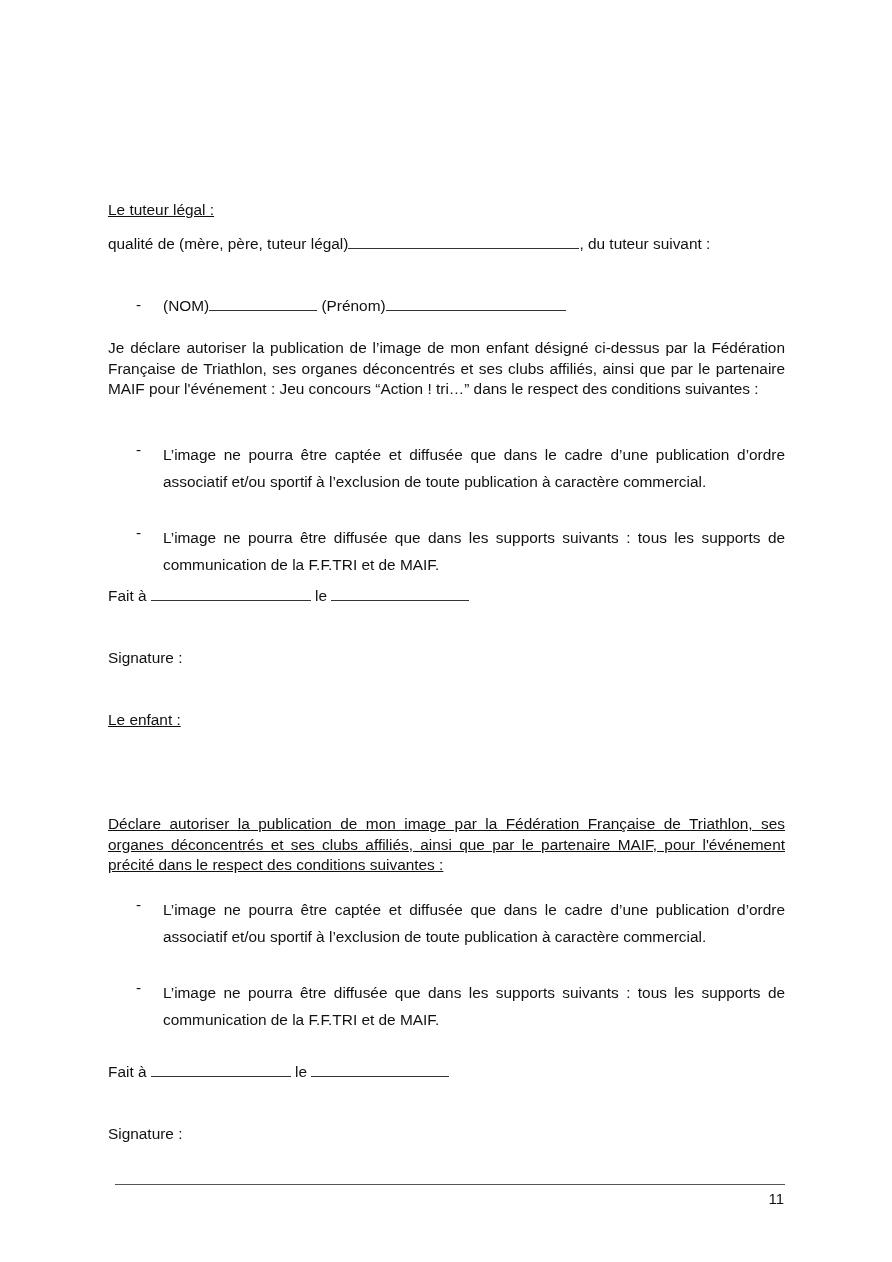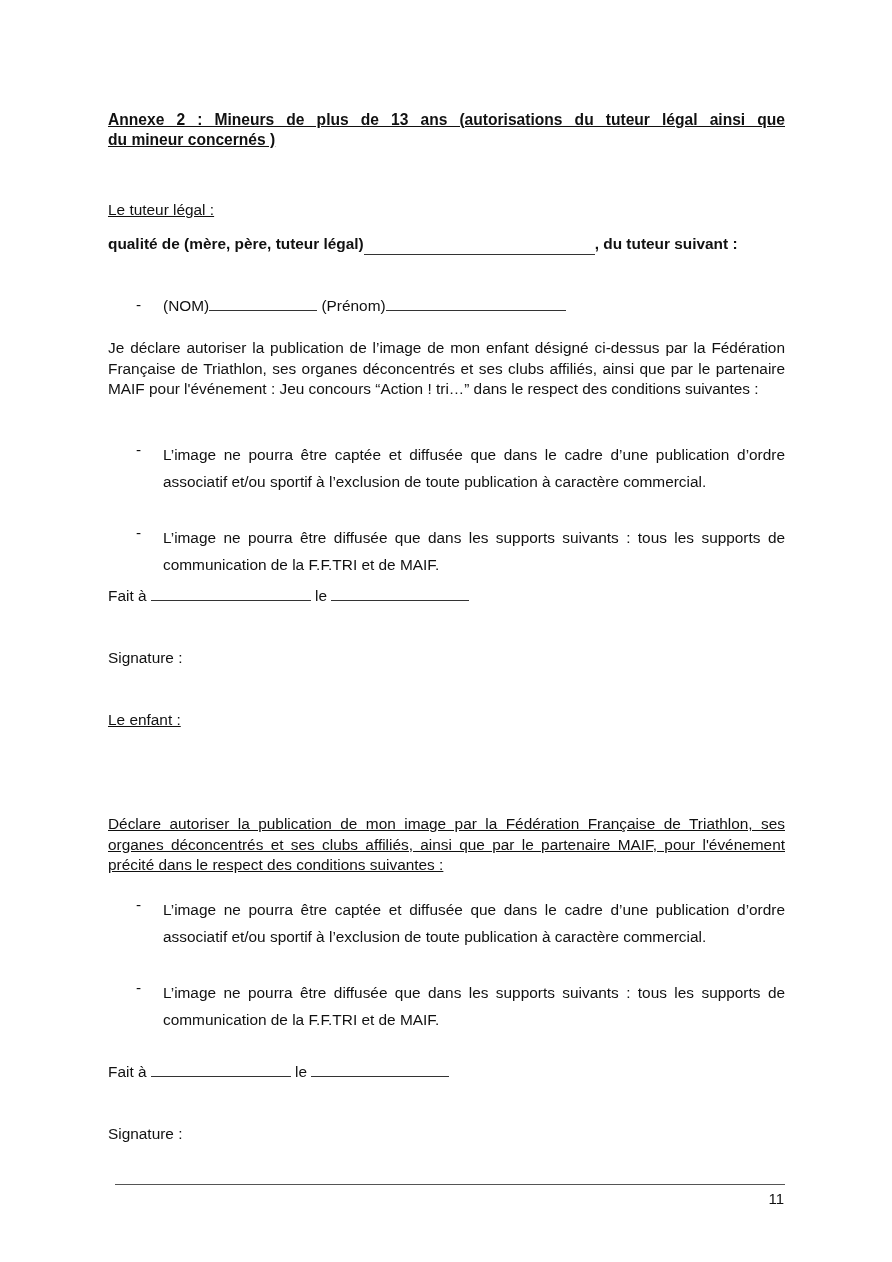--- a/index.html
+++ b/index.html
@@ -15,29 +15,25 @@
   .bullet { position: absolute; left: 136px; }
   .bullet-text { position: absolute; left: 163px; width: 622px; line-height: 27px; text-align: justify; }
   .footer-rule { position: absolute; left: 115px; top: 1184px; width: 670px; border-top: 1.3px solid #555; }
   .page-num { position: absolute; right: 108px; top: 1190px; font-size: 15px; text-align: right; }
 </style>
 </head>
 <body>
 
 <div class="page">
 
-  <div class="blk title" style="top:110px;">
-    <div class="just">Annexe 2 : Mineurs de plus de 13 ans (autorisations du tuteur légal ainsi que</div>
-    <div>du mineur concernés )</div>
-  </div>
 
   <div class="blk u" style="top:200px;">Le tuteur légal :</div>
 
   <div class="blk" style="top:234px;">
-    <div style="display:flex; align-items:flex-end;font-weight:bold;">
+    <div style="display:flex; align-items:flex-start;">
       <span>qualité de (mère, père, tuteur légal)</span>
       <span class="blank" style="width:231px;"></span>
       <span>, du tuteur suivant :</span>
     </div>
   </div>
 
   <span class="bullet" style="top:296px;">-</span>
   <div style="position:absolute; left:163px; top:296px; line-height:20.6px;">
     <span>(NOM)</span><span class="blank" style="width:108px;"></span>
     <span>(Prénom)</span><span class="blank" style="width:180px;"></span>

